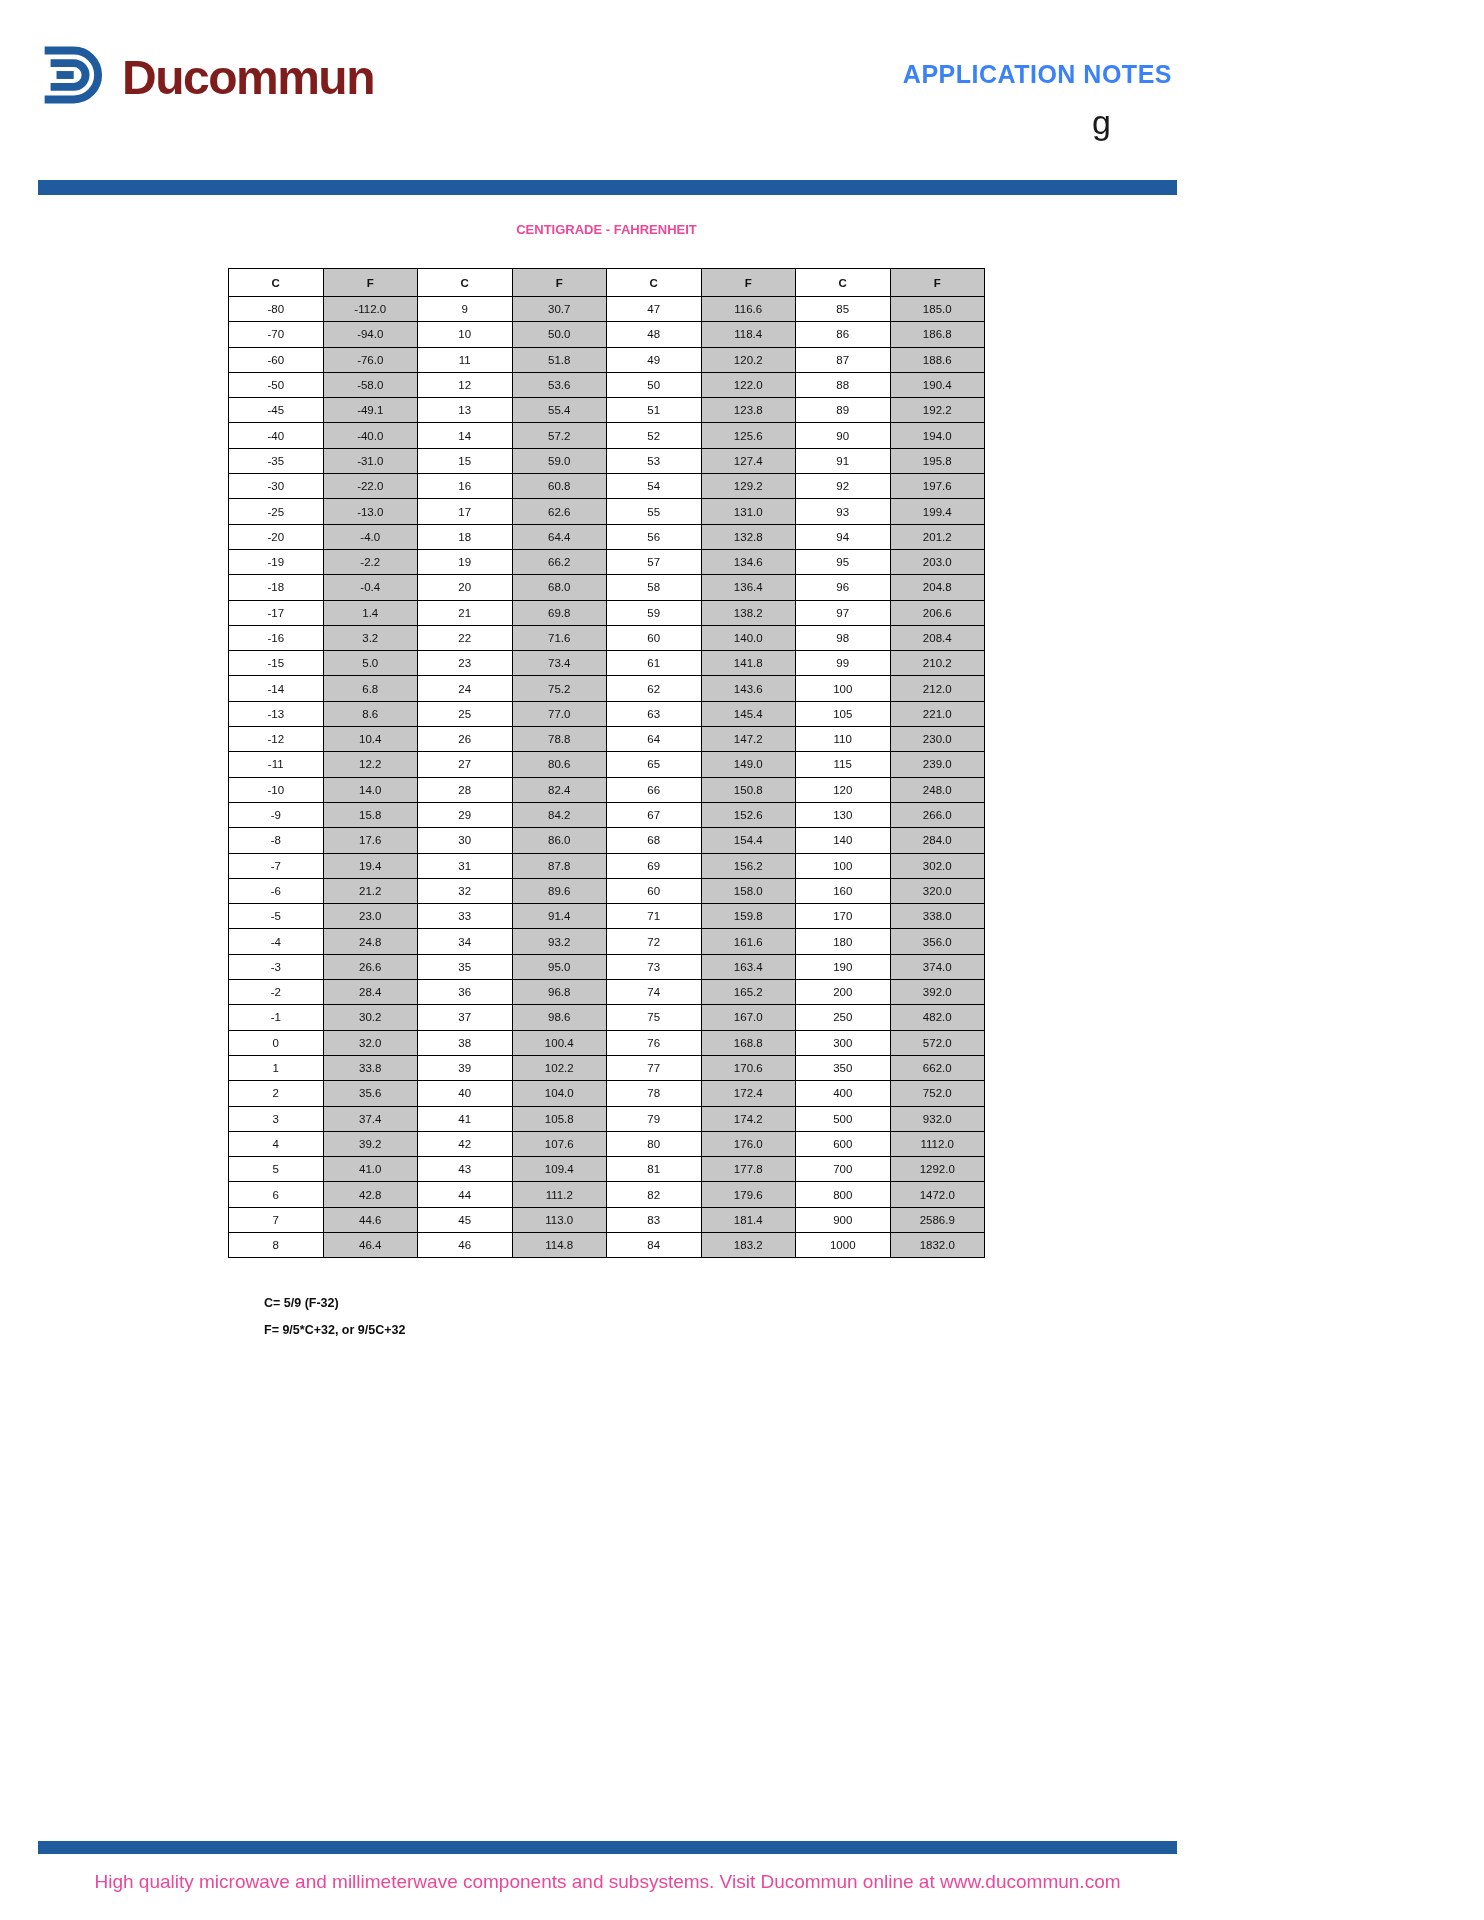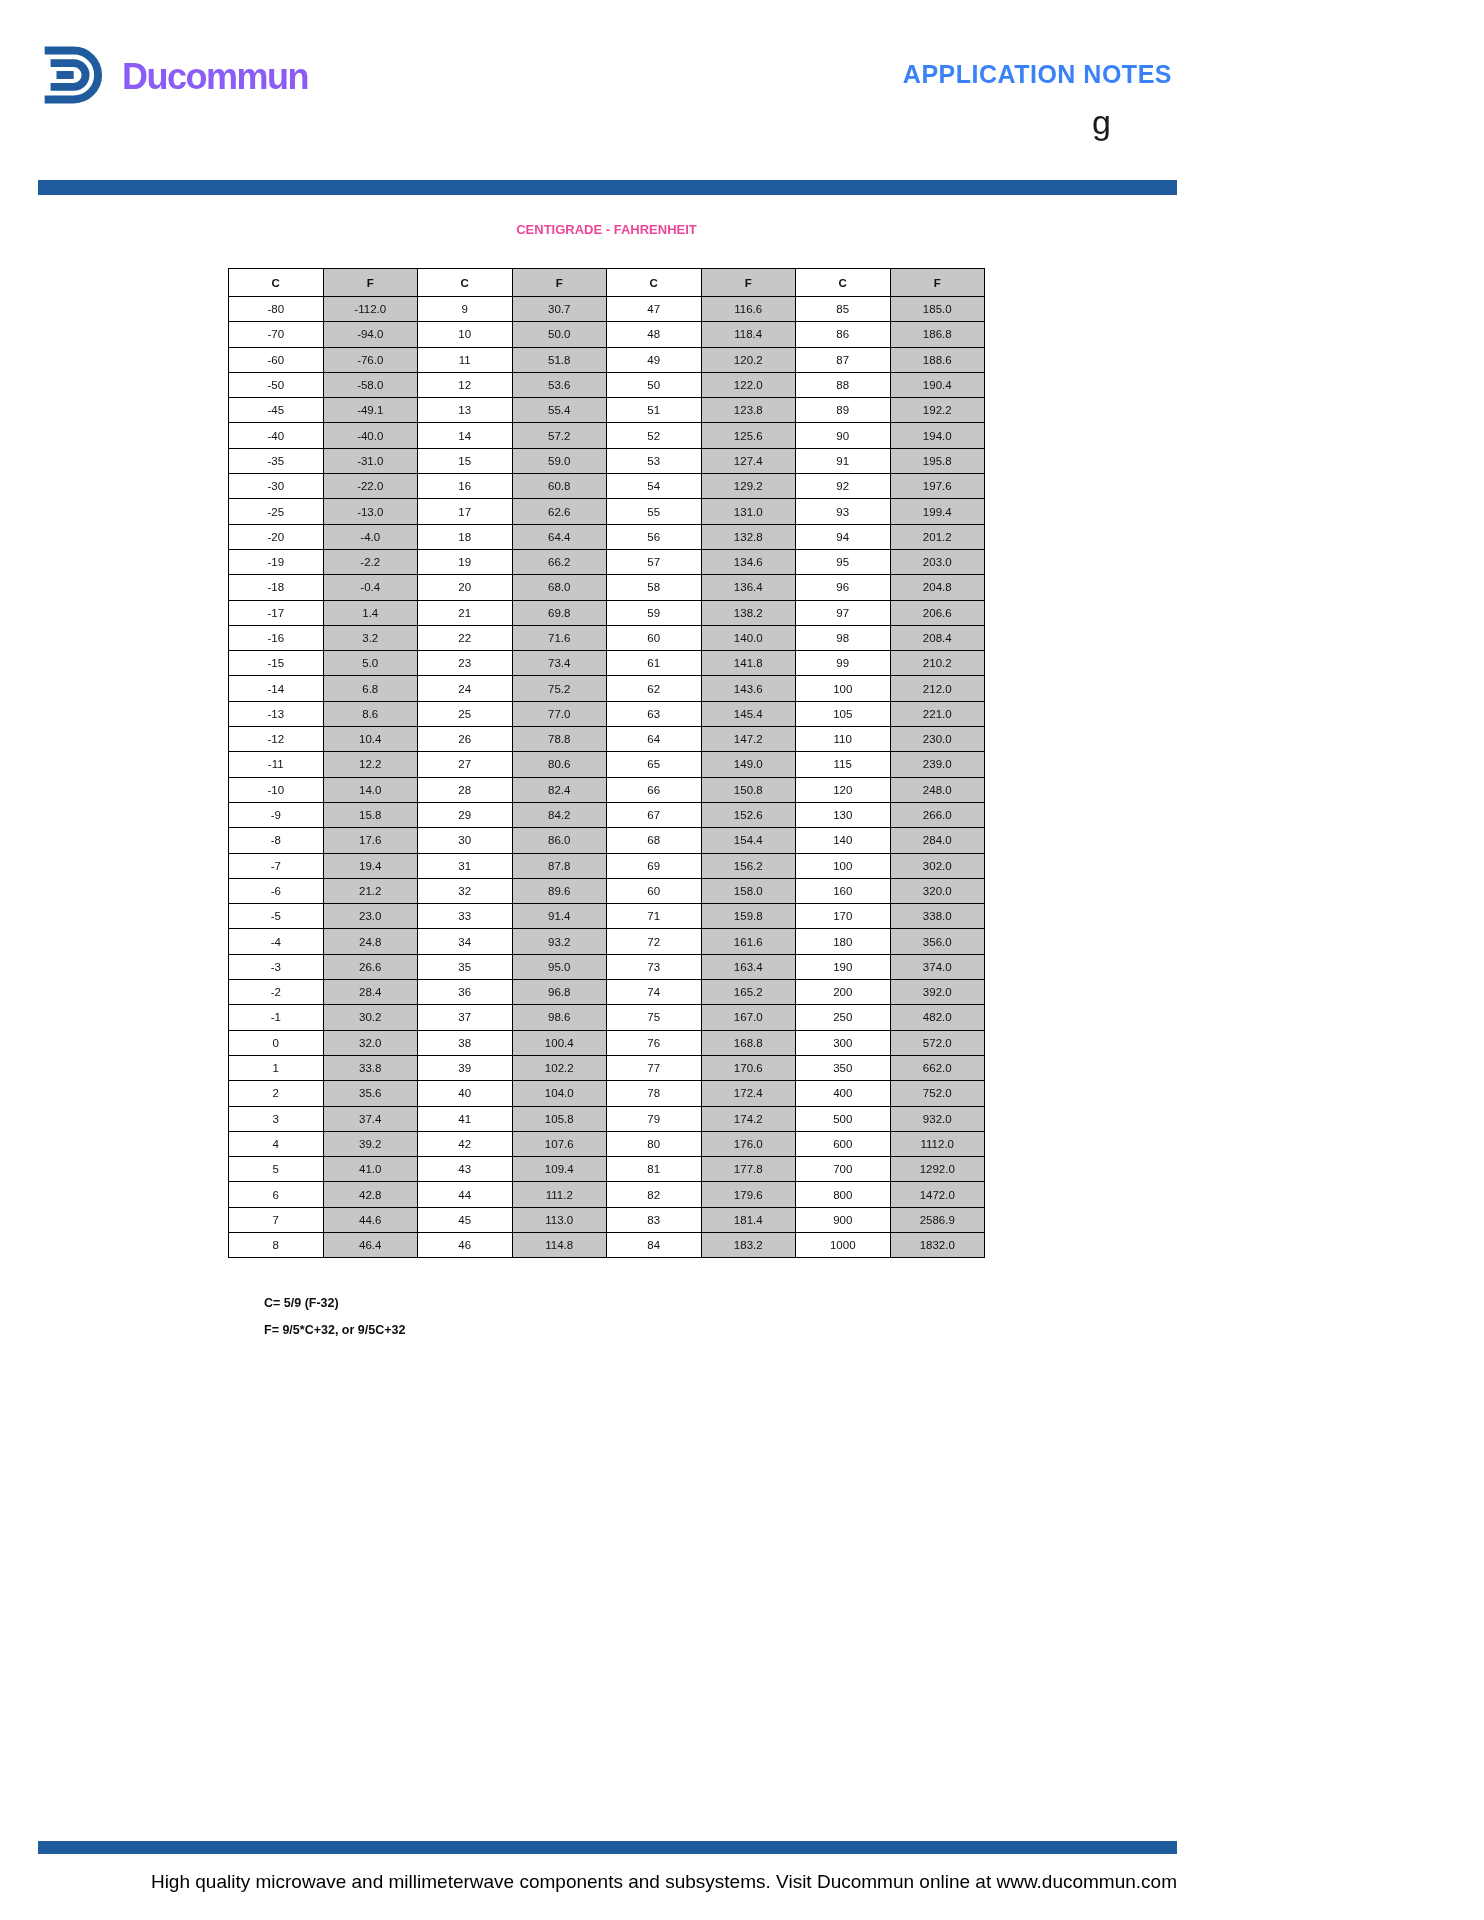--- a/index.html
+++ b/index.html
@@ -9,21 +9,21 @@
     font-family:"Liberation Sans", sans-serif; color:#111;
     overflow:hidden;
   }
 
   
   .logo {
     position:absolute; left:40px; top:42px;
     display:flex; align-items:center; gap:12px;
   }
   .logo-text {
-    font-size:36px; font-weight:bold; color:#8b5cf6; letter-spacing:-1.5px;
+    font-size:48px; font-weight:bold; color:#7f1d1d; letter-spacing:-1.5px;
   }
   .app-notes {
     position:absolute; top:60px; left:0; width:1172px;
     text-align:right; font-size:25px; font-weight:bold; color:#3b82f6;
     letter-spacing:0.5px;
   }
   .partial-g {
     position:absolute; left:1092px; top:103px;
     font-size:34px; color:#1a1a1a;
   }
@@ -56,21 +56,21 @@
   
   .formulas {
     position:absolute; left:228px; top:1296px;
     font-size:12.5px; font-weight:bold; color:#0d0d0d;margin-left:36px;
   }
   .formulas .formula-line { margin-bottom:13px; }
 
   
   .footer-text {
     position:absolute; left:38px; top:1871px; width:1139px;
-    text-align:right; font-size:19px; color:#000000;
+    text-align:center; font-size:19px; color:#ec4899;
   }
 </style>
 </head>
 <body>
 
 <div class="logo">
   <span>
     <svg width="70" height="66" viewBox="0 0 100 100" aria-hidden="true">
       <path d="M4 13 H48 A37 37 0 0 1 48 87 H4" fill="none" stroke="#1f5b9d" stroke-width="12"></path>
       <path d="M13 32 H48 A18 18 0 0 1 48 68 H13" fill="none" stroke="#1f5b9d" stroke-width="12"></path>

